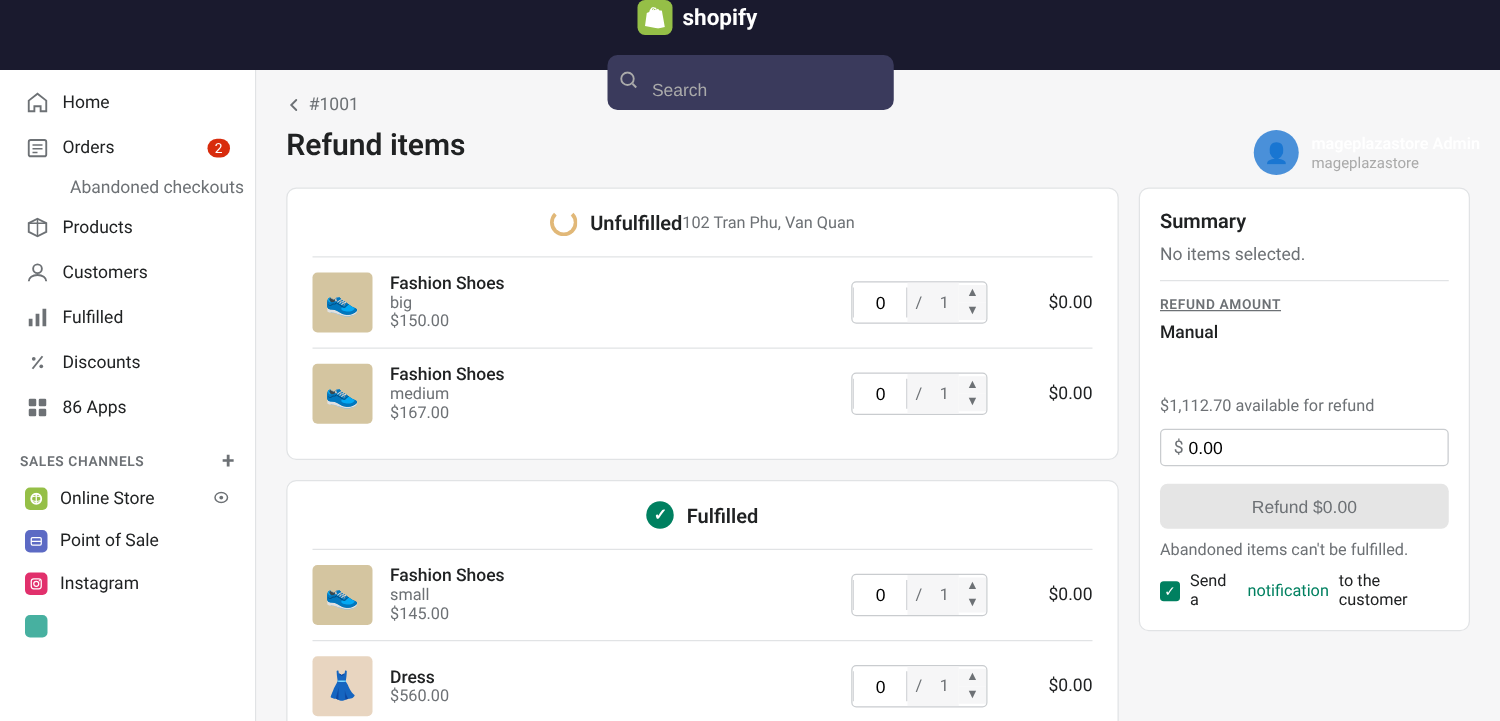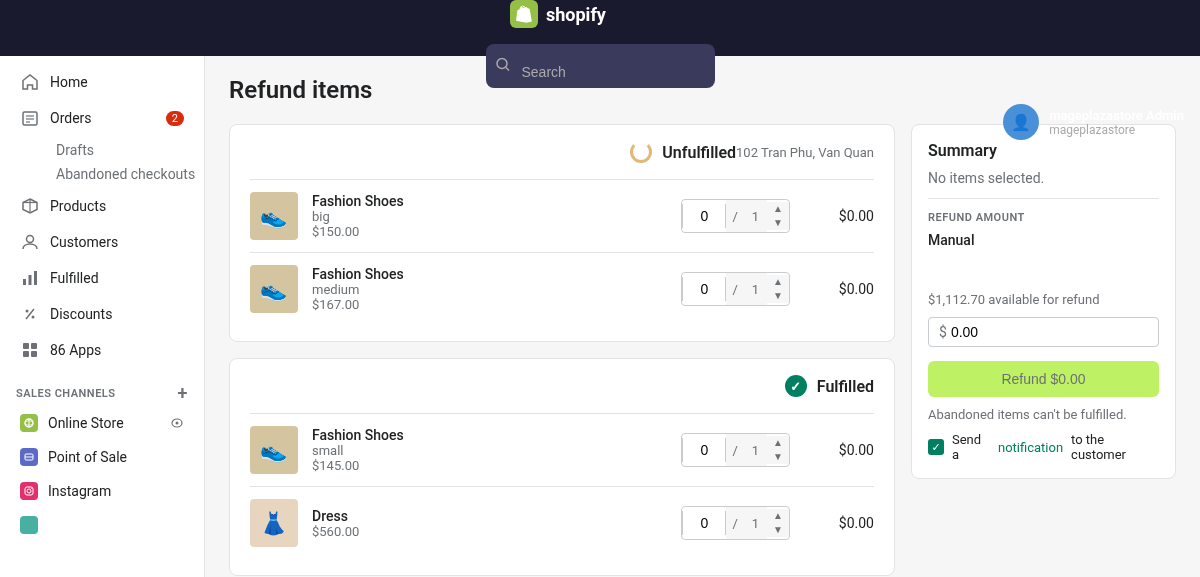--- a/index.html
+++ b/index.html
@@ -37,21 +37,21 @@
     .eye-icon { margin-left: auto; color: #6d7175; }
 
     
     .main { flex: 1; padding: 20px 24px; overflow-y: auto; }
     .breadcrumb { display: flex; align-items: center; gap: 6px; margin-bottom: 10px; color: #6d7175; font-size: 14px; cursor: pointer; }
     .page-title { font-size: 24px; font-weight: 600; margin-bottom: 20px; }
 
     
     .card { background: #fff; border: 1px solid #e1e3e5; border-radius: 8px; margin-bottom: 16px; overflow: hidden; }
     .card-section { padding: 16px 20px; }
-    .section-header { display: flex; align-items: center; justify-content: flex-end; margin-bottom: 16px; }
+    .section-header { display: flex; align-items: center; justify-content: center; margin-bottom: 16px; }
     .section-title { display: flex; align-items: center; gap: 10px; font-size: 16px; font-weight: 600; }
     .section-address { color: #6d7175; font-size: 13px; }
 
     
     .status-unfulfilled { width: 22px; height: 22px; border-radius: 50%; border: 3px solid #e1b878; border-top-color: transparent; display: inline-block; }
     .status-fulfilled { width: 22px; height: 22px; border-radius: 50%; background: #008060; display: flex; align-items: center; justify-content: center; color: #fff; font-size: 13px; }
 
     
     .order-item { display: flex; align-items: center; padding: 12px 0; border-top: 1px solid #e1e3e5; gap: 14px; }
     .item-img { width: 48px; height: 48px; border-radius: 4px; background: #e1e3e5; flex-shrink: 0; overflow: hidden; display: flex; align-items: center; justify-content: center; font-size: 22px; }
@@ -66,27 +66,27 @@
     .qty-arrows { display: flex; flex-direction: column; }
     .qty-arrow { border: none; background: #f6f6f7; cursor: pointer; padding: 2px 6px; font-size: 10px; line-height: 1; color: #6d7175; }
     .item-total { min-width: 70px; text-align: right; font-size: 14px; }
 
     
     .summary-panel { width: 265px; flex-shrink: 0; }
     .summary-card { background: #fff; border: 1px solid #e1e3e5; border-radius: 8px; padding: 16px; }
     .summary-title { font-size: 16px; font-weight: 600; margin-bottom: 10px; }
     .summary-empty { color: #6d7175; font-size: 14px; margin-bottom: 12px; }
     .divider { border: none; border-top: 1px solid #e1e3e5; margin: 12px 0; }
-    .refund-amount-label { font-size: 11px; font-weight: 600; text-transform: uppercase; letter-spacing: 0.5px; color: #6d7175; margin-bottom: 8px; }
+    .refund-amount-label { font-size: 11px; font-weight: 600; text-transform: uppercase; letter-spacing: 0.5px; color: #6d7175; margin-bottom: 8px; text-decoration: underline; }
     .refund-manual { font-size: 14px; font-weight: 500; margin-bottom: 2px; }
     .refund-available { color: #6d7175; font-size: 13px; margin-bottom: 10px; margin-top: 44px; }
     .refund-input-wrap { border: 1px solid #c9cccf; border-radius: 4px; padding: 6px 10px; display: flex; align-items: center; margin-bottom: 14px; }
     .refund-input-wrap span { color: #6d7175; margin-right: 4px; }
     .refund-input-wrap input { border: none; outline: none; font-size: 14px; width: 100%; }
-    .refund-btn { width: 100%; padding: 10px; background: #bef264; color: #6d7175; border: none; border-radius: 6px; font-size: 14px; cursor: not-allowed; margin-bottom: 10px; }
+    .refund-btn { width: 100%; padding: 10px; background: #e5e5e5; color: #6d7175; border: none; border-radius: 6px; font-size: 14px; cursor: not-allowed; margin-bottom: 10px; }
     .refund-note { color: #6d7175; font-size: 13px; margin-bottom: 10px; }
     .notify-row { display: flex; align-items: center; gap: 8px; font-size: 13px; }
     .notify-row a { color: #008060; text-decoration: none; }
     .checkbox-custom { width: 16px; height: 16px; border-radius: 3px; background: #008060; display: flex; align-items: center; justify-content: center; color: #fff; font-size: 11px; flex-shrink: 0; }
 
     
     .right-area { display: flex; gap: 16px; align-items: flex-start; }
     .order-cards { flex: 1; }
   </style>
 </head>
@@ -138,21 +138,20 @@
             <rect x="2" y="3" width="14" height="13" rx="1.5" stroke="#6d7175" stroke-width="1.5" fill="none"></rect>
             <line x1="5" y1="7" x2="13" y2="7" stroke="#6d7175" stroke-width="1.2"></line>
             <line x1="5" y1="10" x2="13" y2="10" stroke="#6d7175" stroke-width="1.2"></line>
             <line x1="5" y1="13" x2="9" y2="13" stroke="#6d7175" stroke-width="1.2"></line>
           </svg>
       </span>
       <span>Orders</span>
       <span class="sidebar-badge">2</span>
     </div>
     <div class="sidebar-sub">
-      <a>Drafts</a>
       <a>Abandoned checkouts</a>
     </div>
 
     <div class="sidebar-item">
       <span class="icon">
         <svg width="18" height="18" viewBox="0 0 18 18" fill="none">
             <path d="M9 2L16 5.5V12.5L9 16L2 12.5V5.5L9 2Z" stroke="#6d7175" stroke-width="1.5" fill="none"></path>
             <line x1="9" y1="2" x2="9" y2="16" stroke="#6d7175" stroke-width="1.2"></line>
             <line x1="2" y1="5.5" x2="16" y2="5.5" stroke="#6d7175" stroke-width="1.2"></line>
           </svg>
@@ -248,20 +247,26 @@
     <div class="sidebar-channel">
       <div class="channel-dot" style="background:#47b0a0;">
         
       </div>
 
     </div>
 
   </aside>
 
   <main class="main">
+    <div class="breadcrumb">
+      <svg width="12" height="12" viewBox="0 0 12 12" fill="none">
+          <path d="M8 2L4 6L8 10" stroke="#6d7175" stroke-width="1.5" stroke-linecap="round"></path>
+        </svg>
+      <span>#1001</span>
+    </div>
     <h1 class="page-title">Refund items</h1>
 
     <div class="right-area">
       <div class="order-cards">
 
         <div class="card">
           <div class="card-section">
             <div class="section-header">
               <div class="section-title">
                 <div class="status-unfulfilled"></div>

